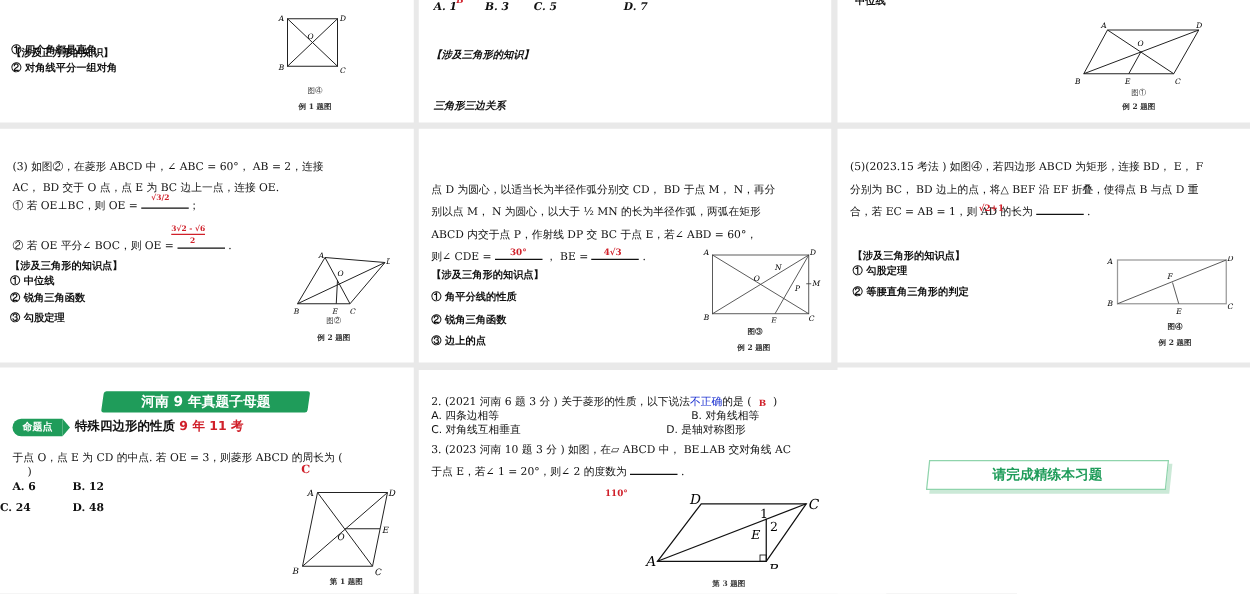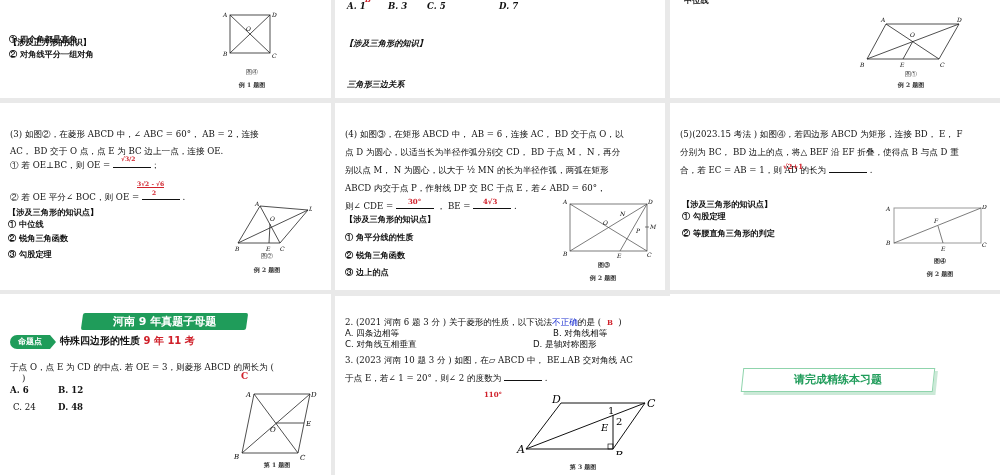--- a/index.html
+++ b/index.html
@@ -106,21 +106,20 @@
     <text x="38" y="20" font-size="6">O</text>
     <text x="3" y="50" font-size="6">B</text>
     <text x="34" y="50" font-size="6">E</text>
     <text x="48" y="50" font-size="6">C</text>
   </svg>
   <div class="abs cap" style="left:252px;top:149px;width:30px;">图②</div>
   <div class="abs cap" style="left:247px;top:163px;width:40px;font-weight:bold;">例 2 题图</div>
 </div>
 
 <div class="slide s5">
-  <div class="abs t" style="left:10px;top:25px;">(4) 如图③，在矩形 ABCD 中， AB = 6，连接 AC， BD 交于点 O，以</div>
   <div class="abs t" style="left:10px;top:43px;">点 D 为圆心，以适当长为半径作弧分别交 CD， BD 于点 M， N，再分</div>
   <div class="abs t" style="left:10px;top:61px;">别以点 M， N 为圆心，以大于 ½ MN 的长为半径作弧，两弧在矩形</div>
   <div class="abs t" style="left:10px;top:79px;">ABCD 内交于点 P，作射线 DP 交 BC 于点 E，若∠ ABD = 60°，</div>
   <div class="abs t" style="left:10px;top:97px;">
     <span>则∠ CDE =</span>
     <span class="blank" style="width:38px;"></span>
     <span>， BE =</span>
     <span class="blank" style="width:38px;"></span>
     <span>.</span>
   </div>
@@ -182,21 +181,21 @@
   <div class="tag" style="left:10px;top:41px;width:40px;height:14px;line-height:14px;">命题点</div>
   <div class="abs" style="left:50px;top:41px;width:0;height:0;border-top:7px solid transparent;border-bottom:7px solid transparent;border-left:6px solid #1f9c5a;"></div>
   <div class="abs" style="left:60px;top:40px;font-family:'DejaVu Sans',sans-serif;font-weight:bold;font-size:10px;white-space:nowrap;">
     <span>特殊四边形的性质</span> <span class="red">9 年 11 考</span>
   </div>
   <div class="abs t" style="left:10px;top:67px;">于点 O，点 E 为 CD 的中点. 若 OE = 3，则菱形 ABCD 的周长为 (</div>
   <div class="abs t" style="left:22px;top:78px;">)</div>
   <div class="abs red" style="left:241px;top:77px;font-size:9px;font-weight:bold;">C</div>
   <div class="abs t" style="left:10px;top:90px;font-weight:bold;">A. 6</div>
   <div class="abs t" style="left:58px;top:90px;font-weight:bold;">B. 12</div>
-  <div class="abs t" style="left:13px;top:107px;font-weight:normal;">C. 24</div>
+  <div class="abs t" style="left:0;top:107px;font-weight:bold;">C. 24</div>
   <div class="abs t" style="left:58px;top:107px;font-weight:bold;">D. 48</div>
   <svg class="abs" style="left:230px;top:92px;" width="95" height="76">
     <polygon points="24,8 80,8 68,67 12,67" fill="none" stroke="#222" stroke-width="0.8"></polygon>
     <line x1="24" y1="8" x2="68" y2="67" stroke="#222" stroke-width="0.8"></line>
     <line x1="12" y1="67" x2="80" y2="8" stroke="#222" stroke-width="0.8"></line>
     <line x1="46" y1="37" x2="74" y2="37" stroke="#222" stroke-width="0.8"></line>
     <text x="16" y="11" font-size="7">A</text>
     <text x="81" y="11" font-size="7">D</text>
     <text x="40" y="46" font-size="7">O</text>
     <text x="76" y="40" font-size="7">E</text>

